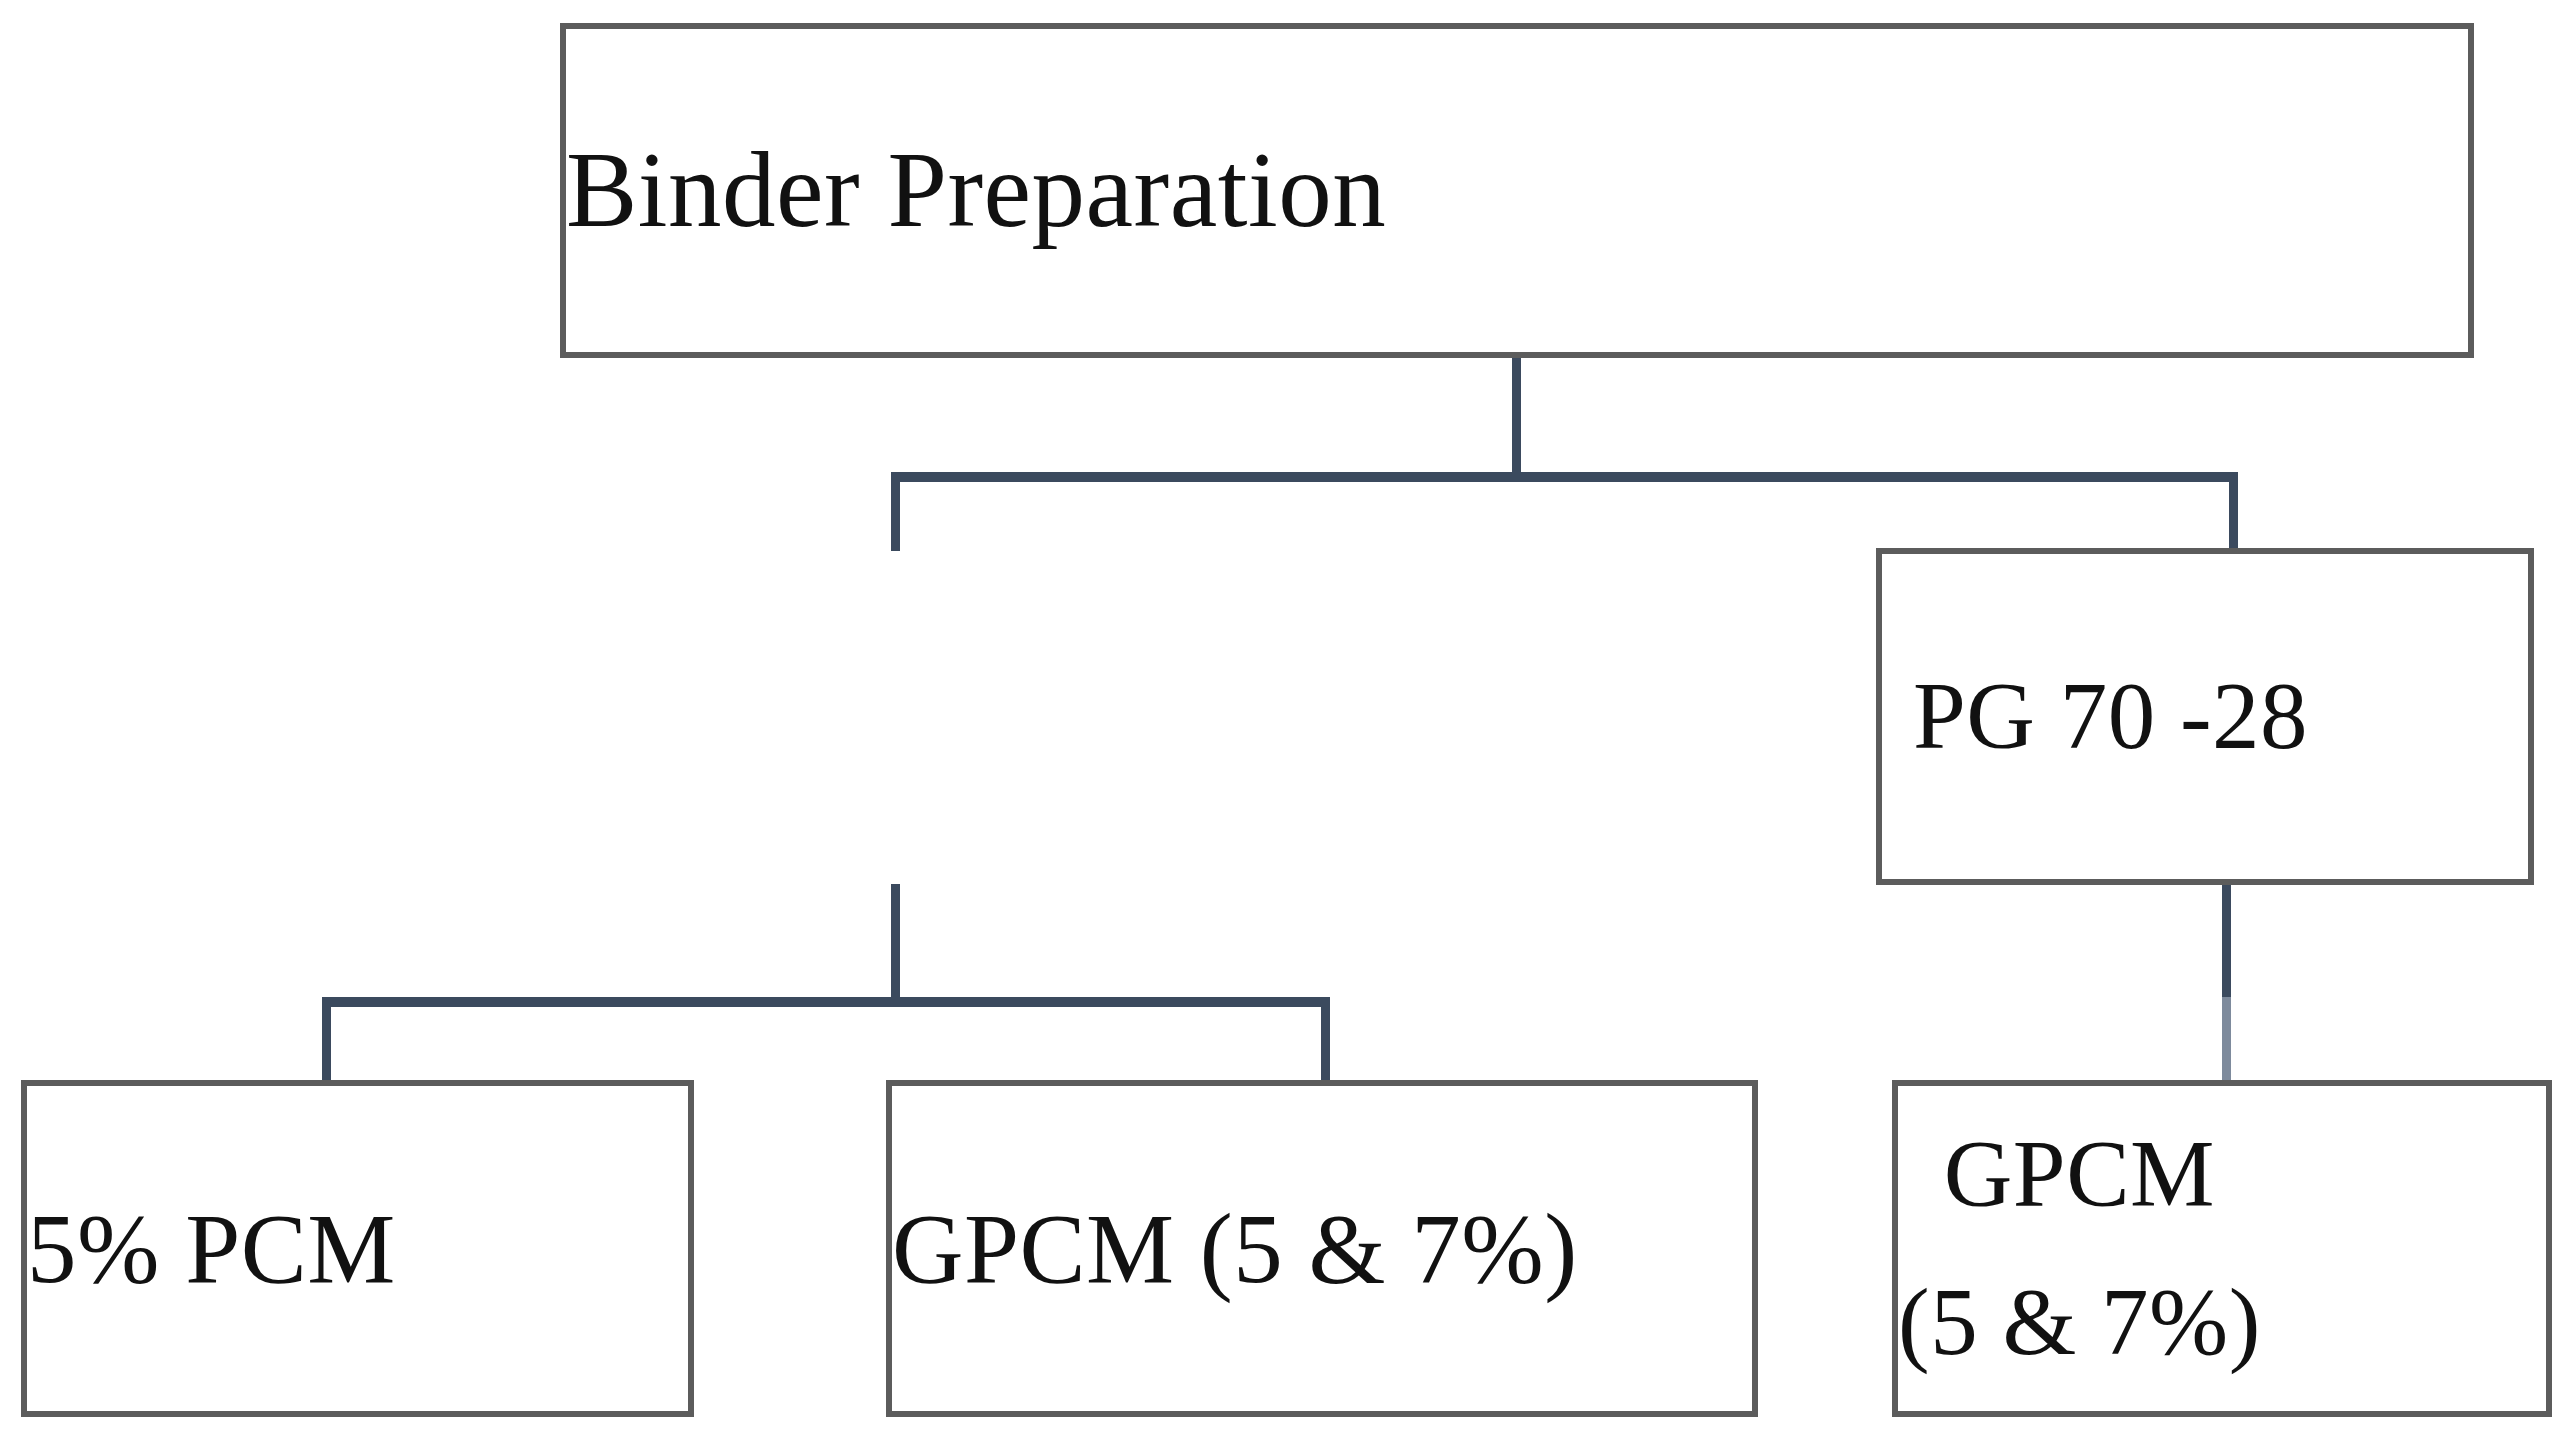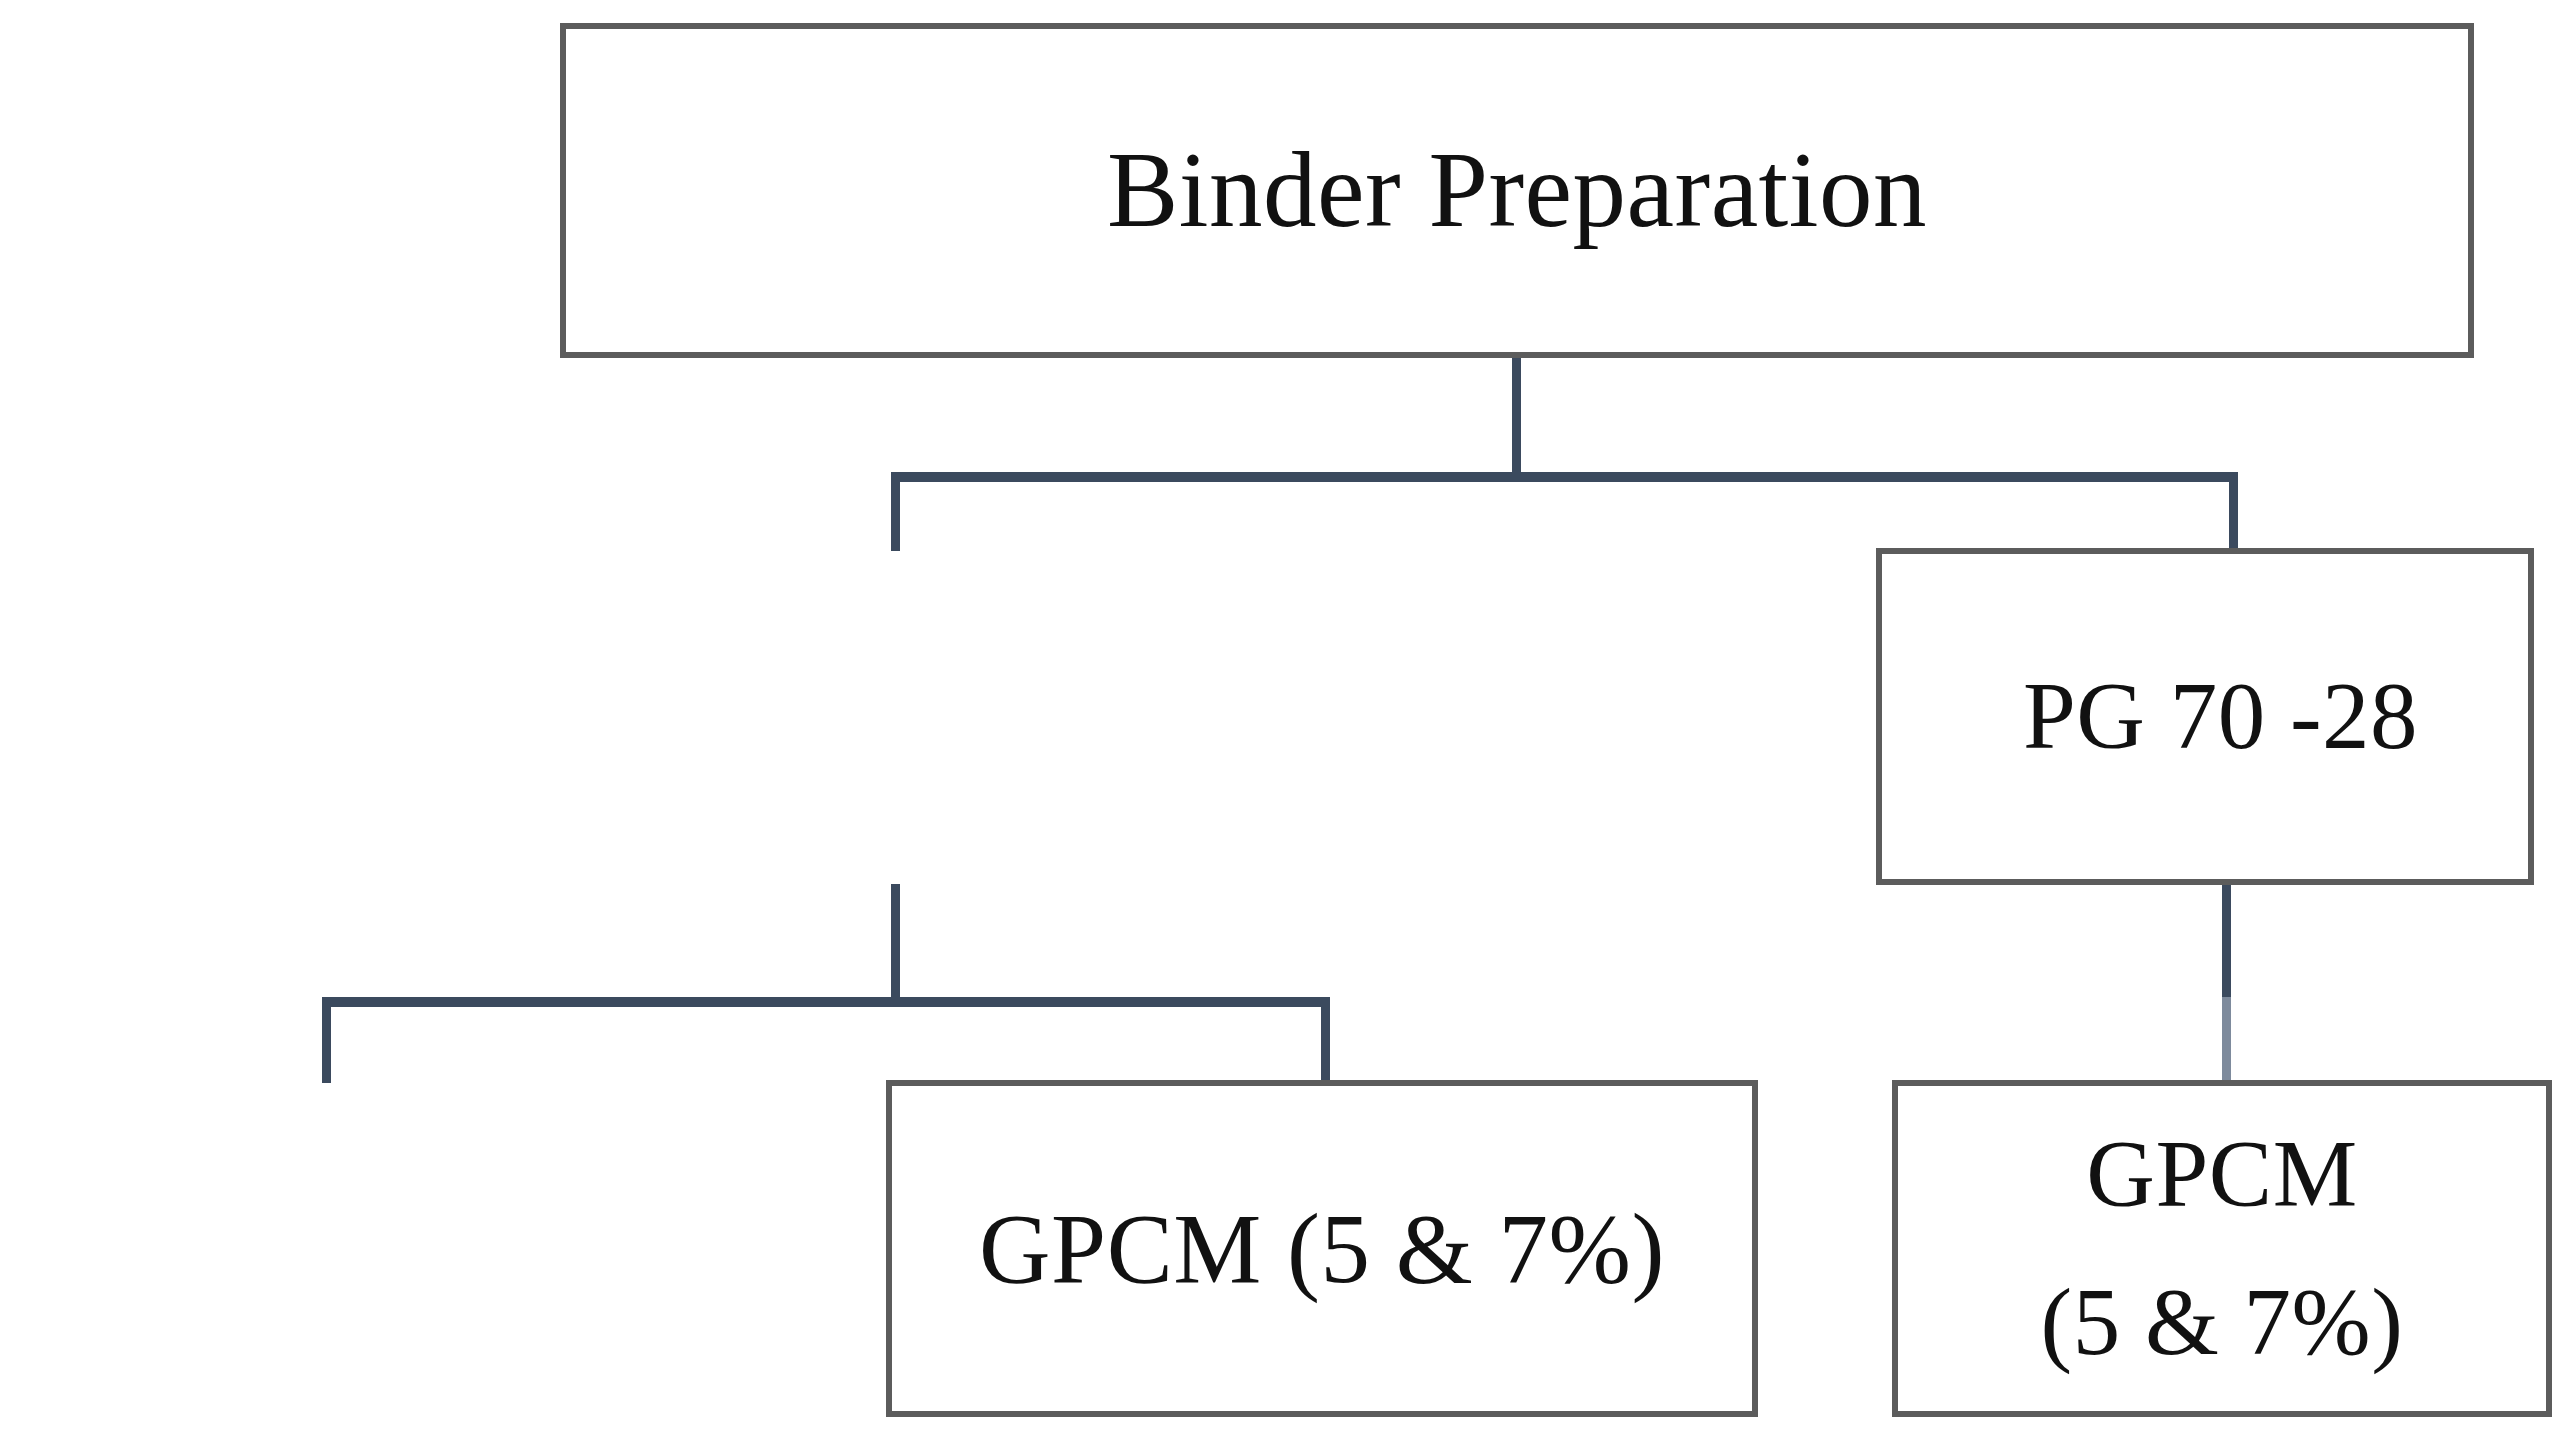--- a/index.html
+++ b/index.html
@@ -17,21 +17,20 @@
     background: #ffffff;
     overflow: hidden;
   }
   .node {
     position: absolute;
     box-sizing: border-box;
     background: #ffffff;
     border: 6px solid #5c5c5c;
     display: flex;
     align-items: center;
-    justify-content: center;
     text-align: center;
     z-index: 3;
   }
   .node-label {
     color: #111111;
     font-family: "Liberation Serif", "DejaVu Serif", serif;
     font-weight: 400;
     line-height: 1.05;
     letter-spacing: 0.5px;
     white-space: pre-line;
@@ -103,20 +102,23 @@
 
   <div class="node" id="node-root">
     <span class="node-label">Binder Preparation</span>
   </div>
 
 
   <div class="node" id="node-pg7028">
     <span class="node-label">PG 70 -28</span>
   </div>
 
+  <div class="node" id="node-pcm5">
+    <span class="node-label">5% PCM</span>
+  </div>
 
   <div class="node" id="node-gpcm-ctrl">
     <span class="node-label">GPCM (5 &amp; 7%)</span>
   </div>
 
   <div class="node" id="node-gpcm-pg">
     <span class="node-label">GPCM
 (5 &amp; 7%)</span>
   </div>
 

